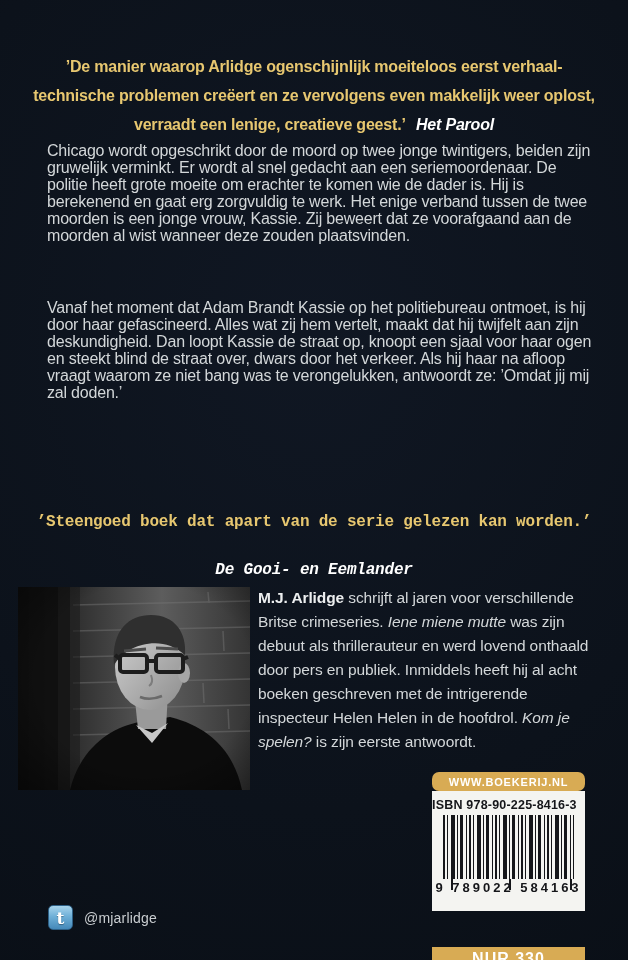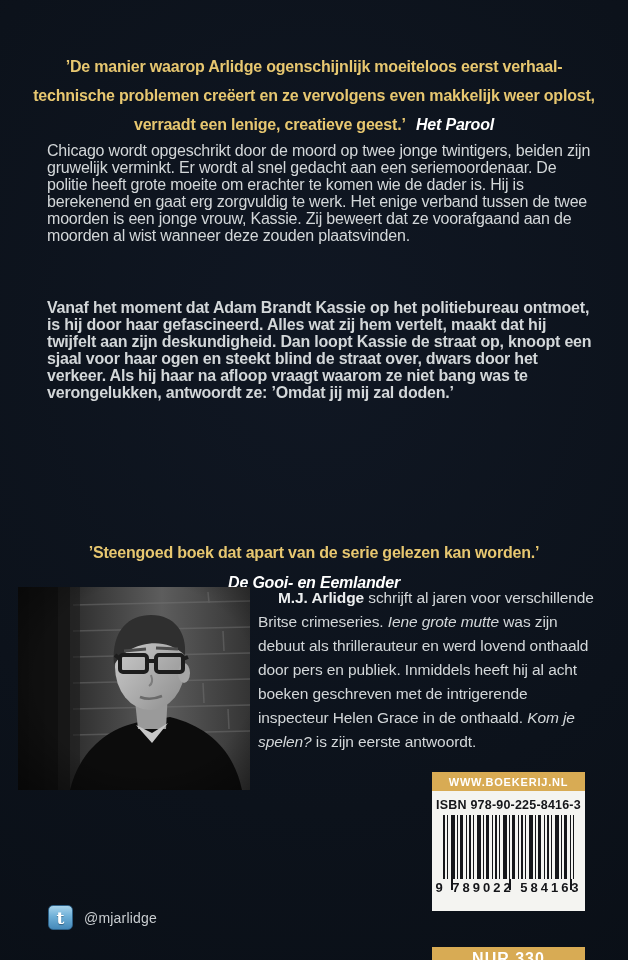--- a/index.html
+++ b/index.html
@@ -13,56 +13,56 @@
     background:radial-gradient(ellipse 120% 90% at 50% 35%, #101723 0%, #0c121b 55%, #090e15 100%);
   }
   
   .quote {
     position:absolute; text-align:center;
     font-weight:bold; font-size:16px; line-height:29px; letter-spacing:-0.2px;
     color:#e7c770;
   }
   .quote .src { color:#ffffff; margin-left:7px; }
   .src.italic { font-style:italic; }
-  .src.block { display:block; margin-left:0; margin-top:1px; }
+  .src.block { display:block; margin-left:0; margin-top:19px; }
   .q-parool { top:52px; left:30px; width:568px; }
   .q-hebban { top:458px; left:30px; width:568px; }
-  .q-gooi   { top:538px; left:30px; width:568px; }
+  .q-gooi   { top:508px; left:30px; width:568px;font-family:Liberation Mono, monospace; }
   
   .syn {
     position:absolute; left:47px; width:545px; margin:0;
     color:#d3d7d9; font-size:16px; line-height:17px; letter-spacing:-0.2px;
   }
   .p1 { top:142px; }
-  .p2 { top:299px;font-weight:bold; }
+  .p2 { top:299px; }
   
   .photo {
     position:absolute; left:18px; top:587px; width:232px; height:203px;
     background:#222; overflow:hidden;
   }
   .photo svg { display:block; }
   
   .bio {
     position:absolute; left:258px; top:586px; width:340px; margin:0;
     color:#d3d7d9; font-size:15.5px; line-height:24px; letter-spacing:-0.1px;
   }
-  .bio b { color:#eceeef;margin-left:20px; }
+  .bio b { color:#eceeef; }
   
   .web-banner {
     position:absolute; left:432px; top:772px; width:153px; height:19px;
     background:#d8ab54; color:#ffffff;
     font-size:11px; font-weight:bold; letter-spacing:0.8px;
-    display:flex; align-items:center; justify-content:center;
+    display:flex; align-items:center; justify-content:center;border-radius:7px;
   }
   .barcode-box {
     position:absolute; left:432px; top:791px; width:153px; height:120px;
     background:#f4f4f1;
   }
   .isbn {
-    margin:7px 0 3px 0; text-align:center;
+    margin:7px 0 3px 0; 
     color:#15161a; font-size:12.5px; font-weight:bold; letter-spacing:0.2px;
   }
   .bars {
     position:relative; margin:0 11px; height:64px;
     background:repeating-linear-gradient(90deg,
       #15161a 0 2px, transparent 2px 4px,
       #15161a 4px 5px, transparent 5px 8px,
       #15161a 8px 12px, transparent 12px 14px,
       #15161a 14px 15px, transparent 15px 17px,
       #15161a 17px 20px, transparent 20px 23px,
@@ -169,21 +169,21 @@
         <line x1="165" y1="72" x2="170" y2="70"></line>
       </g>
 
       <path d="M133,88 Q136,96 131,99" stroke="#7d7d7d" stroke-width="2" fill="none"></path>
       <path d="M122,110 Q132,114 144,109" stroke="#6a6a6a" stroke-width="2.5" fill="none"></path>
       <rect width="232" height="203" fill="url(#vign)"></rect>
     </svg>
 
   </div>
 
-  <p class="bio"><b>M.J. Arlidge</b><span> schrijft al jaren voor verschillende Britse crimeseries. </span><i>Iene grote mutte</i><span> was zijn debuut als thrillerauteur en werd lovend onthaald door pers en publiek. Inmiddels heeft hij al acht boeken geschreven met de intrigerende inspecteur Helen Grace in de onthaald. </span><i>Kom je spelen?</i><span> is zijn eerste antwoordt.</span></p>
+  <p class="bio"><b>M.J. Arlidge</b><span> schrijft al jaren voor verschillende Britse crimeseries. </span><i>Iene miene mutte</i><span> was zijn debuut als thrillerauteur en werd lovend onthaald door pers en publiek. Inmiddels heeft hij al acht boeken geschreven met de intrigerende inspecteur Helen Helen in de hoofdrol. </span><i>Kom je spelen?</i><span> is zijn eerste antwoordt.</span></p>
 
   <div class="web-banner">WWW.BOEKERIJ.NL</div>
 
   <div class="barcode-box">
     <div class="isbn">ISBN 978-90-225-8416-3</div>
     <div class="bars">
       <span class="guard g-left"></span>
       <span class="guard g-mid"></span>
       <span class="guard g-right"></span>
     </div>

